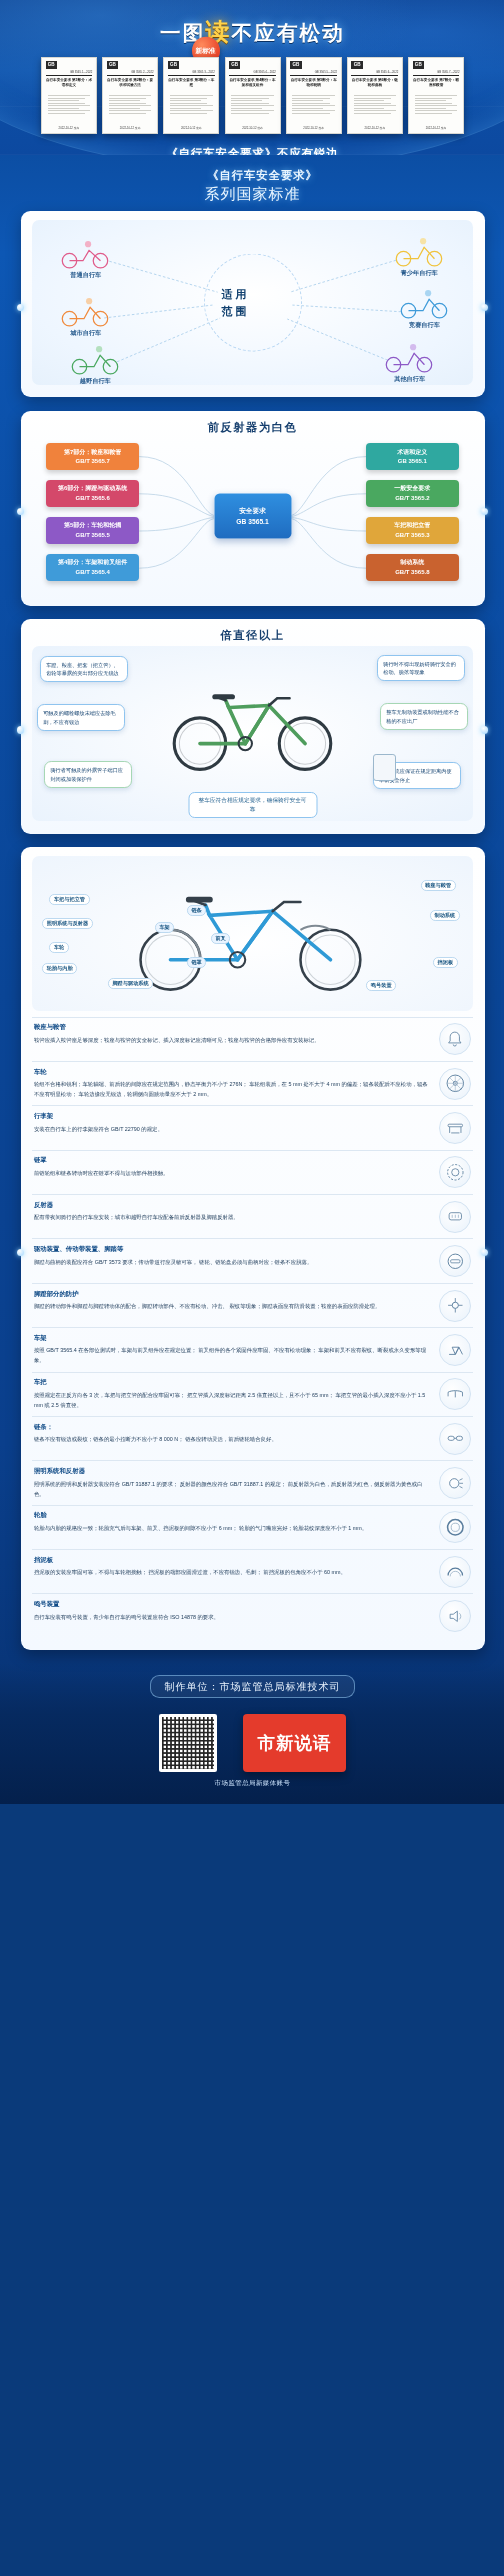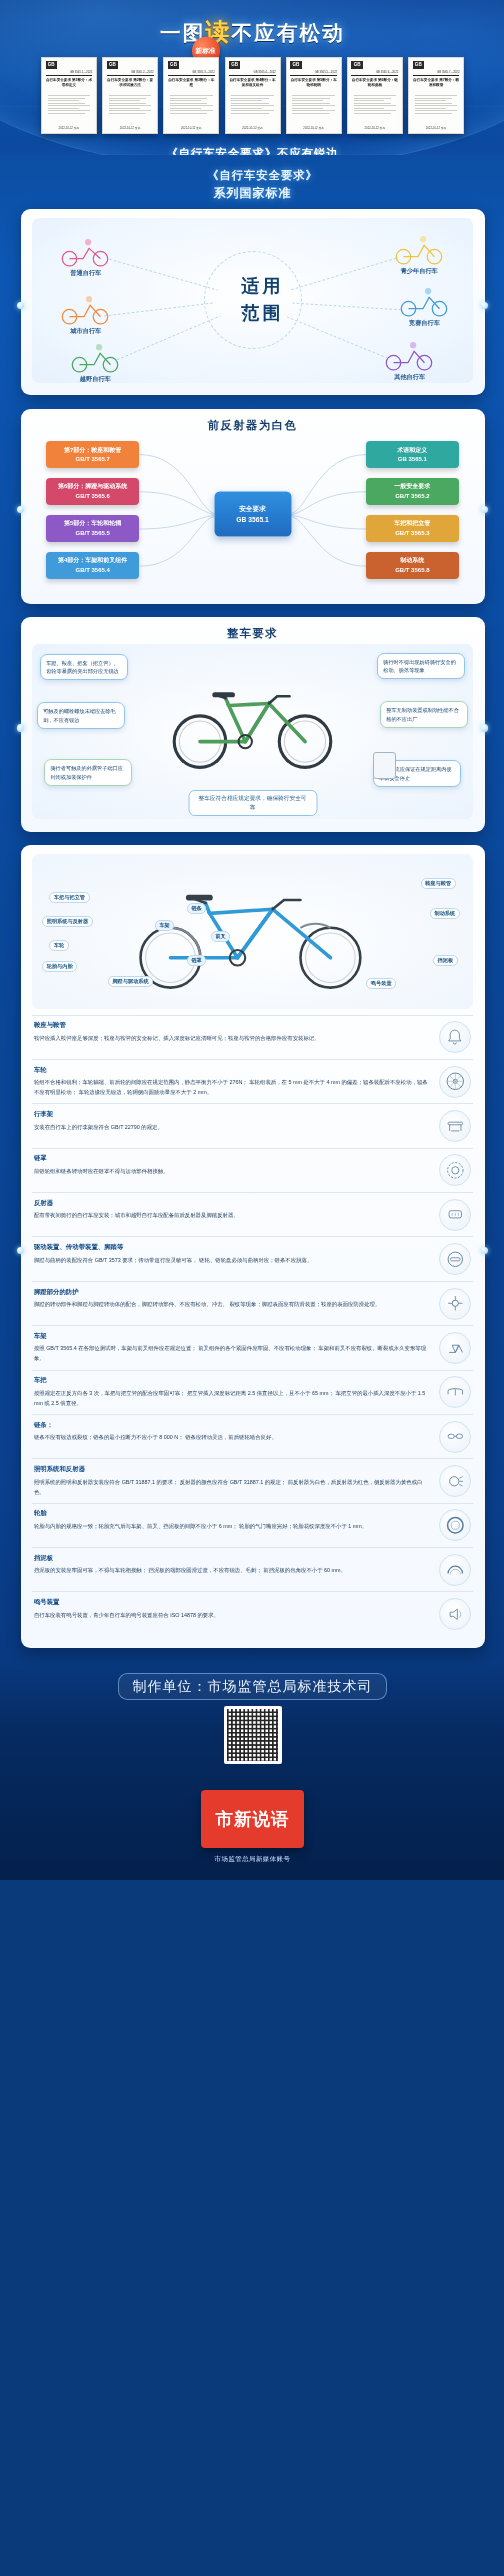--- a/index.html
+++ b/index.html
@@ -118,21 +118,21 @@
     padding:3.1px 13.4px;
     border-radius: 2.1px;
     text-shadow: 0 0 7.2px rgba(120,200,255,.9);
   }
 
   
   .sec-title {
     text-align:center; color:#eaf6ff; margin: 13.4px 0 6.2px;
   }
   .sec-title .l1 { font-size:11.3px; font-weight:bold; letter-spacing:1px; text-shadow:0 0 7.2px rgba(120,200,255,.8);margin-left:20px; }
-  .sec-title .l2 { font-size:12px; font-weight:bold; letter-spacing:1px; margin-top:2.1px; text-shadow:0 0 7.2px rgba(120,200,255,.8); }
+  .sec-title .l2 { font-size:15px; font-weight:normal; letter-spacing:1px; margin-top:2.1px; text-shadow:0 0 7.2px rgba(120,200,255,.8); }
 
   
   .panel {
     position: relative;
     width: 464px;
     margin: 0 auto 13.4px;
     background: linear-gradient(180deg,#ffffff 0%, #f4f9ff 100%);
     border-radius: 9.3px;
     box-shadow: 0 5.2px 14.4px rgba(0,0,0,.28);
     padding: 9.3px 11.3px 12.4px;
@@ -151,21 +151,21 @@
 
   
   .scope {
     position:relative; height:165px;
     background: radial-gradient(ellipse at 50% 45%, #ffffff 0%, #eef6ff 70%, #e6f1fc 100%);
     border-radius: 7.2px;
     overflow:hidden;
   }
   .scope-center {
     position:absolute; left:50%; top:50%; transform: translate(-50%,-50%);
-    text-align:right; color:#11406f; font-weight:bold; font-size:18px; letter-spacing:3.1px;
+    text-align:left; color:#11406f; font-weight:bold; font-size:11px; letter-spacing:3.1px;
     line-height:1.5;
     width: 62px;
   }
   .scope-center .ring {
     position:absolute; left:50%; top:50%; transform:translate(-50%,-50%);
     width:98px; height:98px; border-radius:50%;
     border:1px dashed rgba(70,150,220,.35);
     z-index:-1;
   }
   .bike-node { position:absolute; text-align:center; width:77px; }
@@ -270,29 +270,28 @@
   }
 
   
   .footer {
     position:relative;
     padding: 11.3px 0 15.5px;
     text-align:center;
     background: linear-gradient(180deg, rgba(7,48,110,0) 0%, #062a60 35%, #04204c 100%);
   }
   .foot-maker {
-    display:inline-block; color:#eaf4ff; font-size:14px; letter-spacing:1px;
+    display:inline-block; color:#eaf4ff; font-size:10px; letter-spacing:1px;
     border:0.5px solid rgba(160,215,255,.5); border-radius:9.3px; padding:3.6px 13.4px;
-    margin-bottom:6px;
+    margin-bottom:16px;
     background: rgba(255,255,255,.06);
   }
   .foot-box {
     width: 340px; margin:0 auto; display:flex; align-items:center; gap:26px;
     justify-content:center;
-    flex-direction:column;
   }
   .qr {
     width:58px; height:58px; background:#fff; padding:3.1px; border-radius:2.1px;
   }
   .qr-inner {
     width:100%; height:100%;
     background-image:
       linear-gradient(90deg,#000 50%, transparent 50%),
       linear-gradient(0deg,#000 50%, transparent 50%);
     background-size: 4.1px 4.1px, 4.1px 4.1px;
@@ -595,21 +594,21 @@
         <span>GB/T 3565.3</span>
       </div>
       <div class="sys-node sn-r4">
         <span>制动系统</span>
         <span>GB/T 3565.8</span>
       </div>
     </div>
   </div>
 
   <div class="panel">
-    <div class="panel-title">整车要求</div>
+    <div class="panel-title">倍直径以上</div>
     <div class="whole-wrap">
 
       <div class="bubble bb1">车蹬、鞍座、把套（把立管）、齿轮等暴露的突出部分应无锐边</div>
       <div class="bubble bb2">可触及的螺栓螺纹末端应去除毛刺，不应有锐边</div>
       <div class="bubble alt bb3">骑行者可触及的外露管子端口应封闭或加装保护件</div>
       <div class="bubble bb4">骑行时不得出现妨碍骑行安全的松动、脱落等现象</div>
       <div class="bubble alt bb5">整车无制动装置或制动性能不合格的不应出厂</div>
       <div class="bubble bb6">制动系统应保证在规定距离内使车辆安全停止</div>
 
       <svg class="whole-bike" width="170" height="103" viewBox="0 0 330 200">

